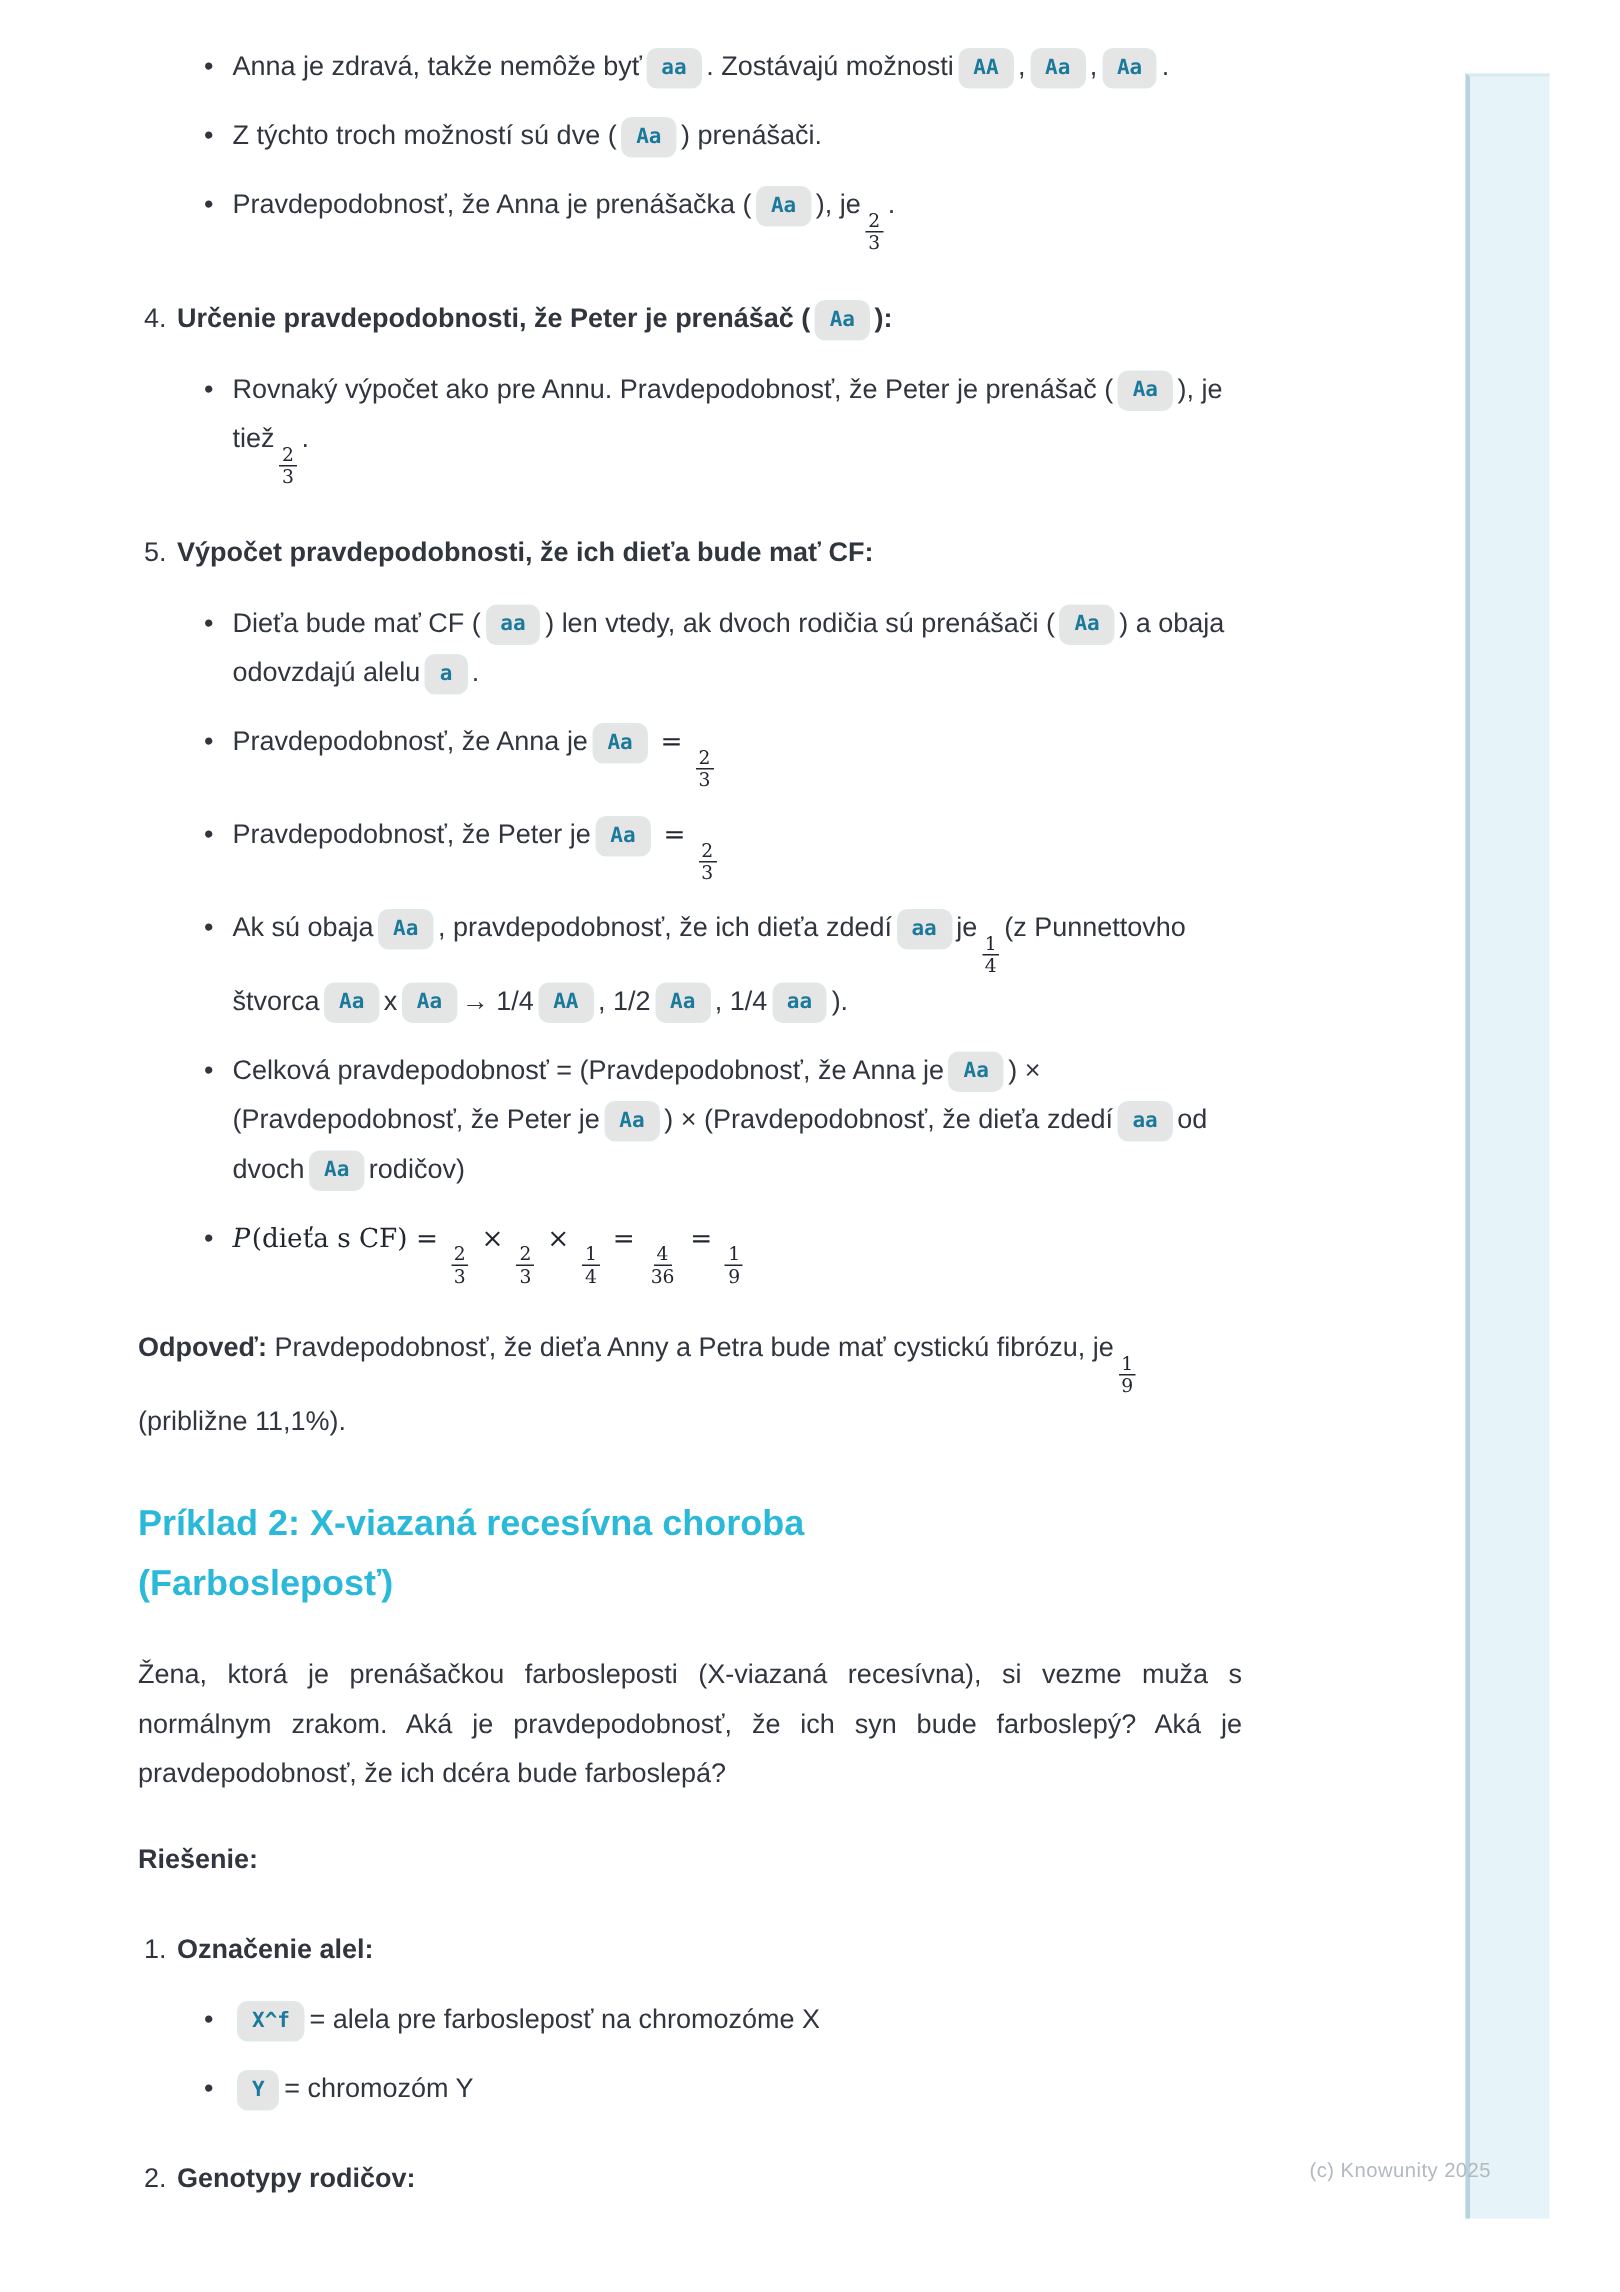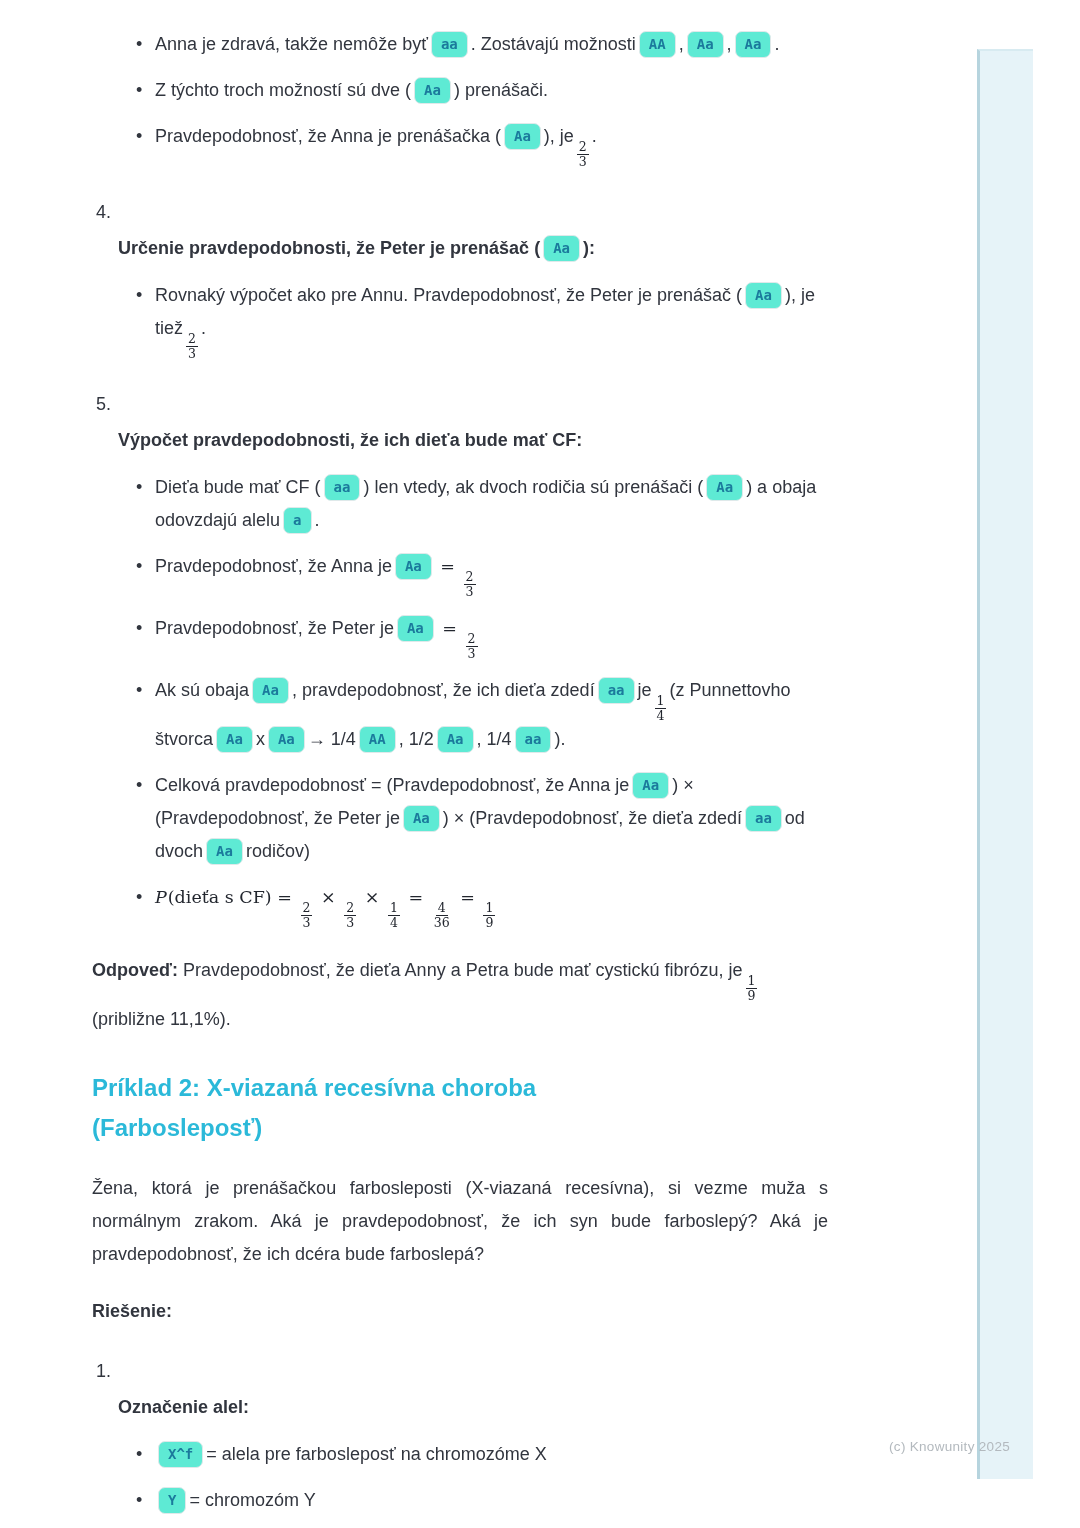--- a/index.html
+++ b/index.html
@@ -9,45 +9,45 @@
     font-family:"Liberation Sans",sans-serif;
     font-size:18px;line-height:33px;
   }
   
   .edge-strip{
     position:absolute;left:977px;top:49px;width:53px;height:1428px;
     background:#e6f3f8;border-left:3px solid #b6d4de;border-top:2px solid #d8ebf1;
     z-index:1;
   }
   .watermark{
-    position:absolute;right:70px;top:1438px;z-index:2;
+    position:absolute;right:86px;top:1438px;z-index:2;
     font-size:13.5px;line-height:18px;color:#b3b9be;letter-spacing:.3px;
   }
   .content{
     position:absolute;left:92px;top:14px;width:736px;z-index:3;
   }
   ul.blist{list-style:none;margin:14px 0;padding:0;}
   ul.blist li{position:relative;padding-left:63px;margin:13px 0;}
   ul.blist li::before{
     content:"\2022";position:absolute;left:44px;top:0;
     color:#31353e;font-size:18px;
   }
   .numbered{display:flex;margin:27px 0 14px 0;}
   .num{flex:0 0 26px;box-sizing:border-box;padding-left:4px;font-weight:normal;}
-  .nbody{flex:1;font-weight:bold;margin-top:36px;}
+  .nbody{flex:1;font-weight:bold;}
   p.para{margin:24px 0;}
   p.justify{text-align:justify;}
   h2.sect{
     margin:32px 0 24px 0;font-size:24px;line-height:40px;font-weight:bold;
     color:#2bb9d9;
   }
   .b{font-weight:bold;}
   .chip{
     display:inline-block;vertical-align:1px;margin:0 3px;
-    background:#5eead4;border:1px solid #dfe9ea;border-radius:7px;
+    background:#e5e5e5;border:1px solid #dfe9ea;border-radius:7px;
     padding:1px 9px 2px 9px;
     font-family:"DejaVu Sans Mono",monospace;font-weight:bold;
     font-size:14px;line-height:22px;color:#1b7a9c;white-space:nowrap;
   }
   .math,.mathit{font-family:"DejaVu Serif",serif;font-size:17.5px;color:#22262e;}
   .mathit{font-style:italic;padding-right:1px;}
   .frac{
     display:inline-flex;flex-direction:column;align-items:center;
     vertical-align:-9px;margin:0 3px;
     font-family:"DejaVu Serif",serif;font-size:12.5px;line-height:14px;color:#22262e;

